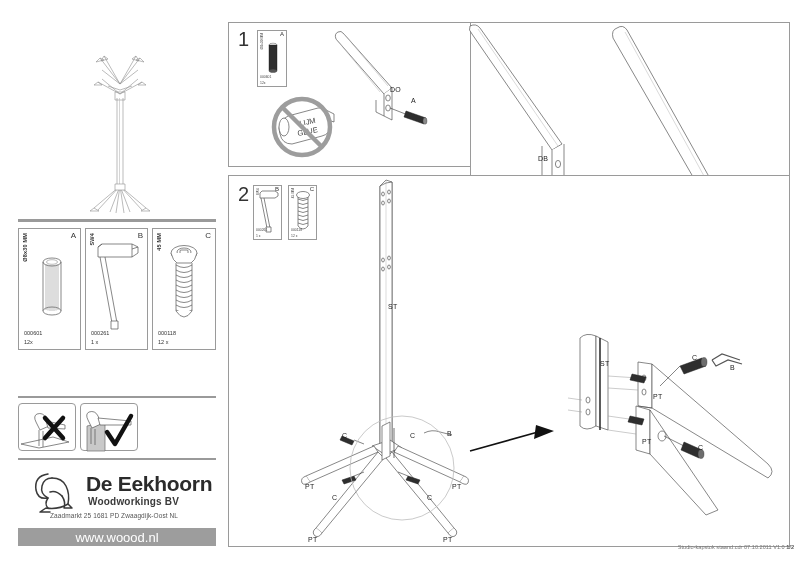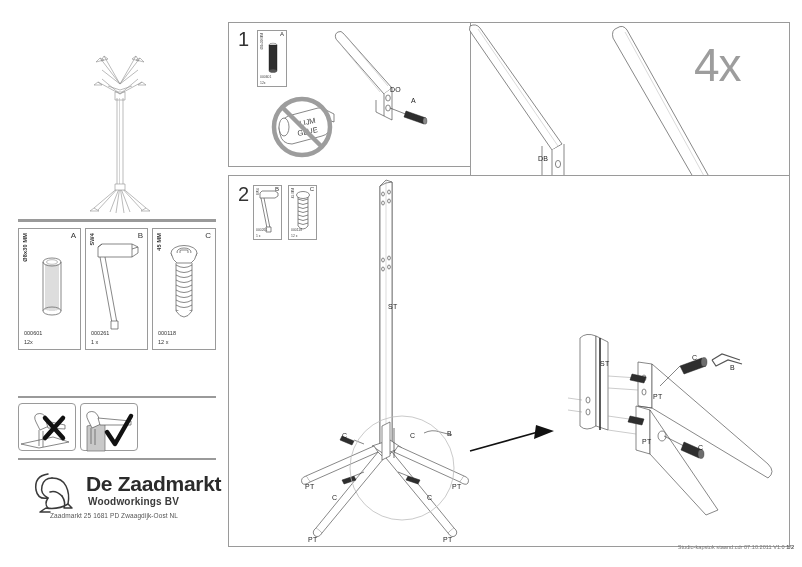--- a/index.html
+++ b/index.html
@@ -177,23 +177,26 @@
     <svg width="56" height="52" viewBox="0 0 56 52">
       <g fill="none" stroke="#3a3a3a" stroke-width="1.5" stroke-linejoin="round" stroke-linecap="round">
         <path d="M20 8 Q6 10 8 24 Q10 34 20 32 Q12 28 14 20 Q16 12 24 12"></path>
         <path d="M24 12 Q34 12 38 20 Q42 28 40 38 L44 42 L36 42 Q38 36 34 30"></path>
         <path d="M40 38 Q30 44 18 42 L12 46 L22 46"></path>
         <path d="M34 30 Q28 24 22 26"></path>
         <path d="M20 32 Q16 38 20 42"></path>
       </g>
     </svg>
   </div>
-  <div id="brandname">De Zaadmarkt</div>
+  <div id="brandname">De Eekhoorn</div>
   <div id="brandsub">Woodworkings BV</div>
   <div id="brandaddr">Zaadmarkt 25  1681 PD Zwaagdijk-Oost NL</div>
+  <div id="urlbar">
+    <span>www.woood.nl</span>
+  </div>
 
   <div class="panel" style="left:228px;top:22px;width:330px;height:145px;"></div>
 
   <span class="stepnum" style="left:238px;top:28px;">1</span>
 
   <div class="thumb" style="left:257px;top:30px;width:30px;height:57px;">
     <span class="tdim">Ø8x30 MM</span>
     <span class="tl">A</span>
     <svg width="30" height="57" viewBox="0 0 30 57" style="position:absolute;left:0;top:0;">
       <ellipse cx="15" cy="14" rx="4" ry="1.8" fill="#fff" stroke="#555" stroke-width=".5"></ellipse>
@@ -233,21 +236,20 @@
         <path d="M76 83 L96 90 L94 96 L74 89 Z" class="dk"></path>
         <ellipse cx="95" cy="93" rx="2" ry="3.3" fill="#8a8a8a" stroke="#444" stroke-width=".4"></ellipse>
       </g>
     </svg>
   </div>
   <span class="lbl" style="left:390px;top:86px;">DO</span>
   <span class="lbl" style="left:411px;top:97px;">A</span>
 
   <div class="panel" style="left:470px;top:22px;width:320px;height:275px;"></div>
 
-  <span class="bigx" style="left:694px;top:38px;">4x</span>
 
   <div class="abs" style="left:470px;top:22px;width:180px;height:240px;">
     <svg width="180" height="240" viewBox="0 0 180 240">
       <g class="ln">
         <path d="M0 4 Q-2 8 2 12 L82 128 L92 122 L10 6 Q6 1 0 4 Z" fill="#fff"></path>
         <path d="M8 7 L88 124" stroke="#b5b5b5" stroke-width=".5"></path>
         <path d="M82 128 L82 175 L94 180 L94 122" fill="#fff"></path>
         <path d="M82 175 L72 170 L72 124" fill="none"></path>
         <ellipse cx="88" cy="142" rx="2.6" ry="3.6" fill="#fff"></ellipse>
         <ellipse cx="88" cy="158" rx="2.6" ry="3.6" fill="#fff"></ellipse>

